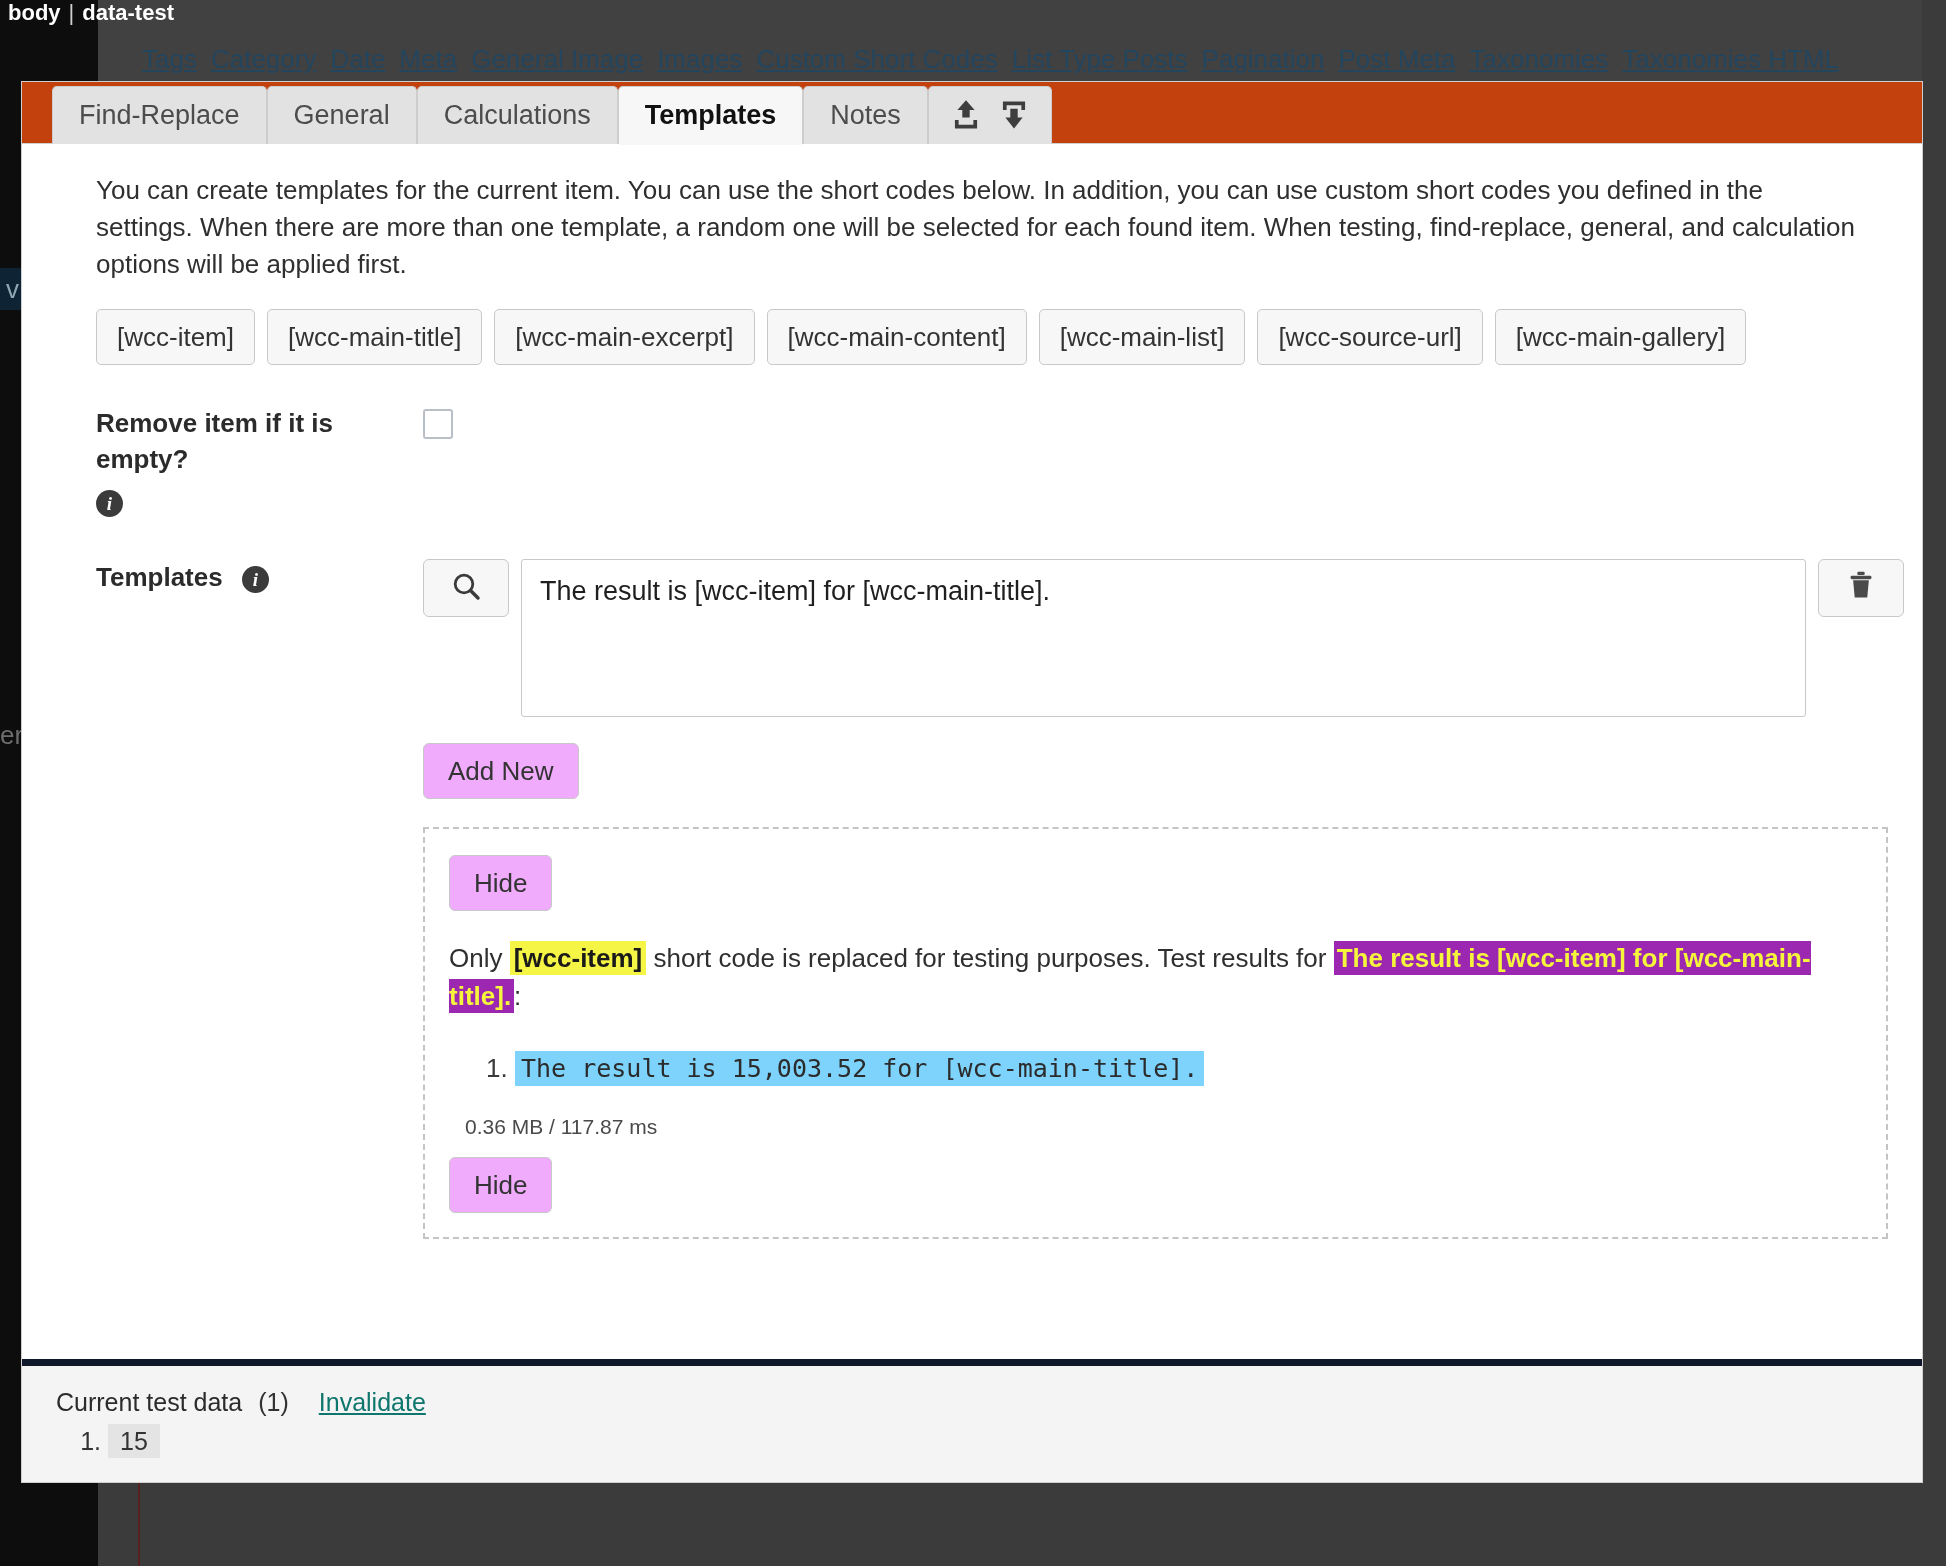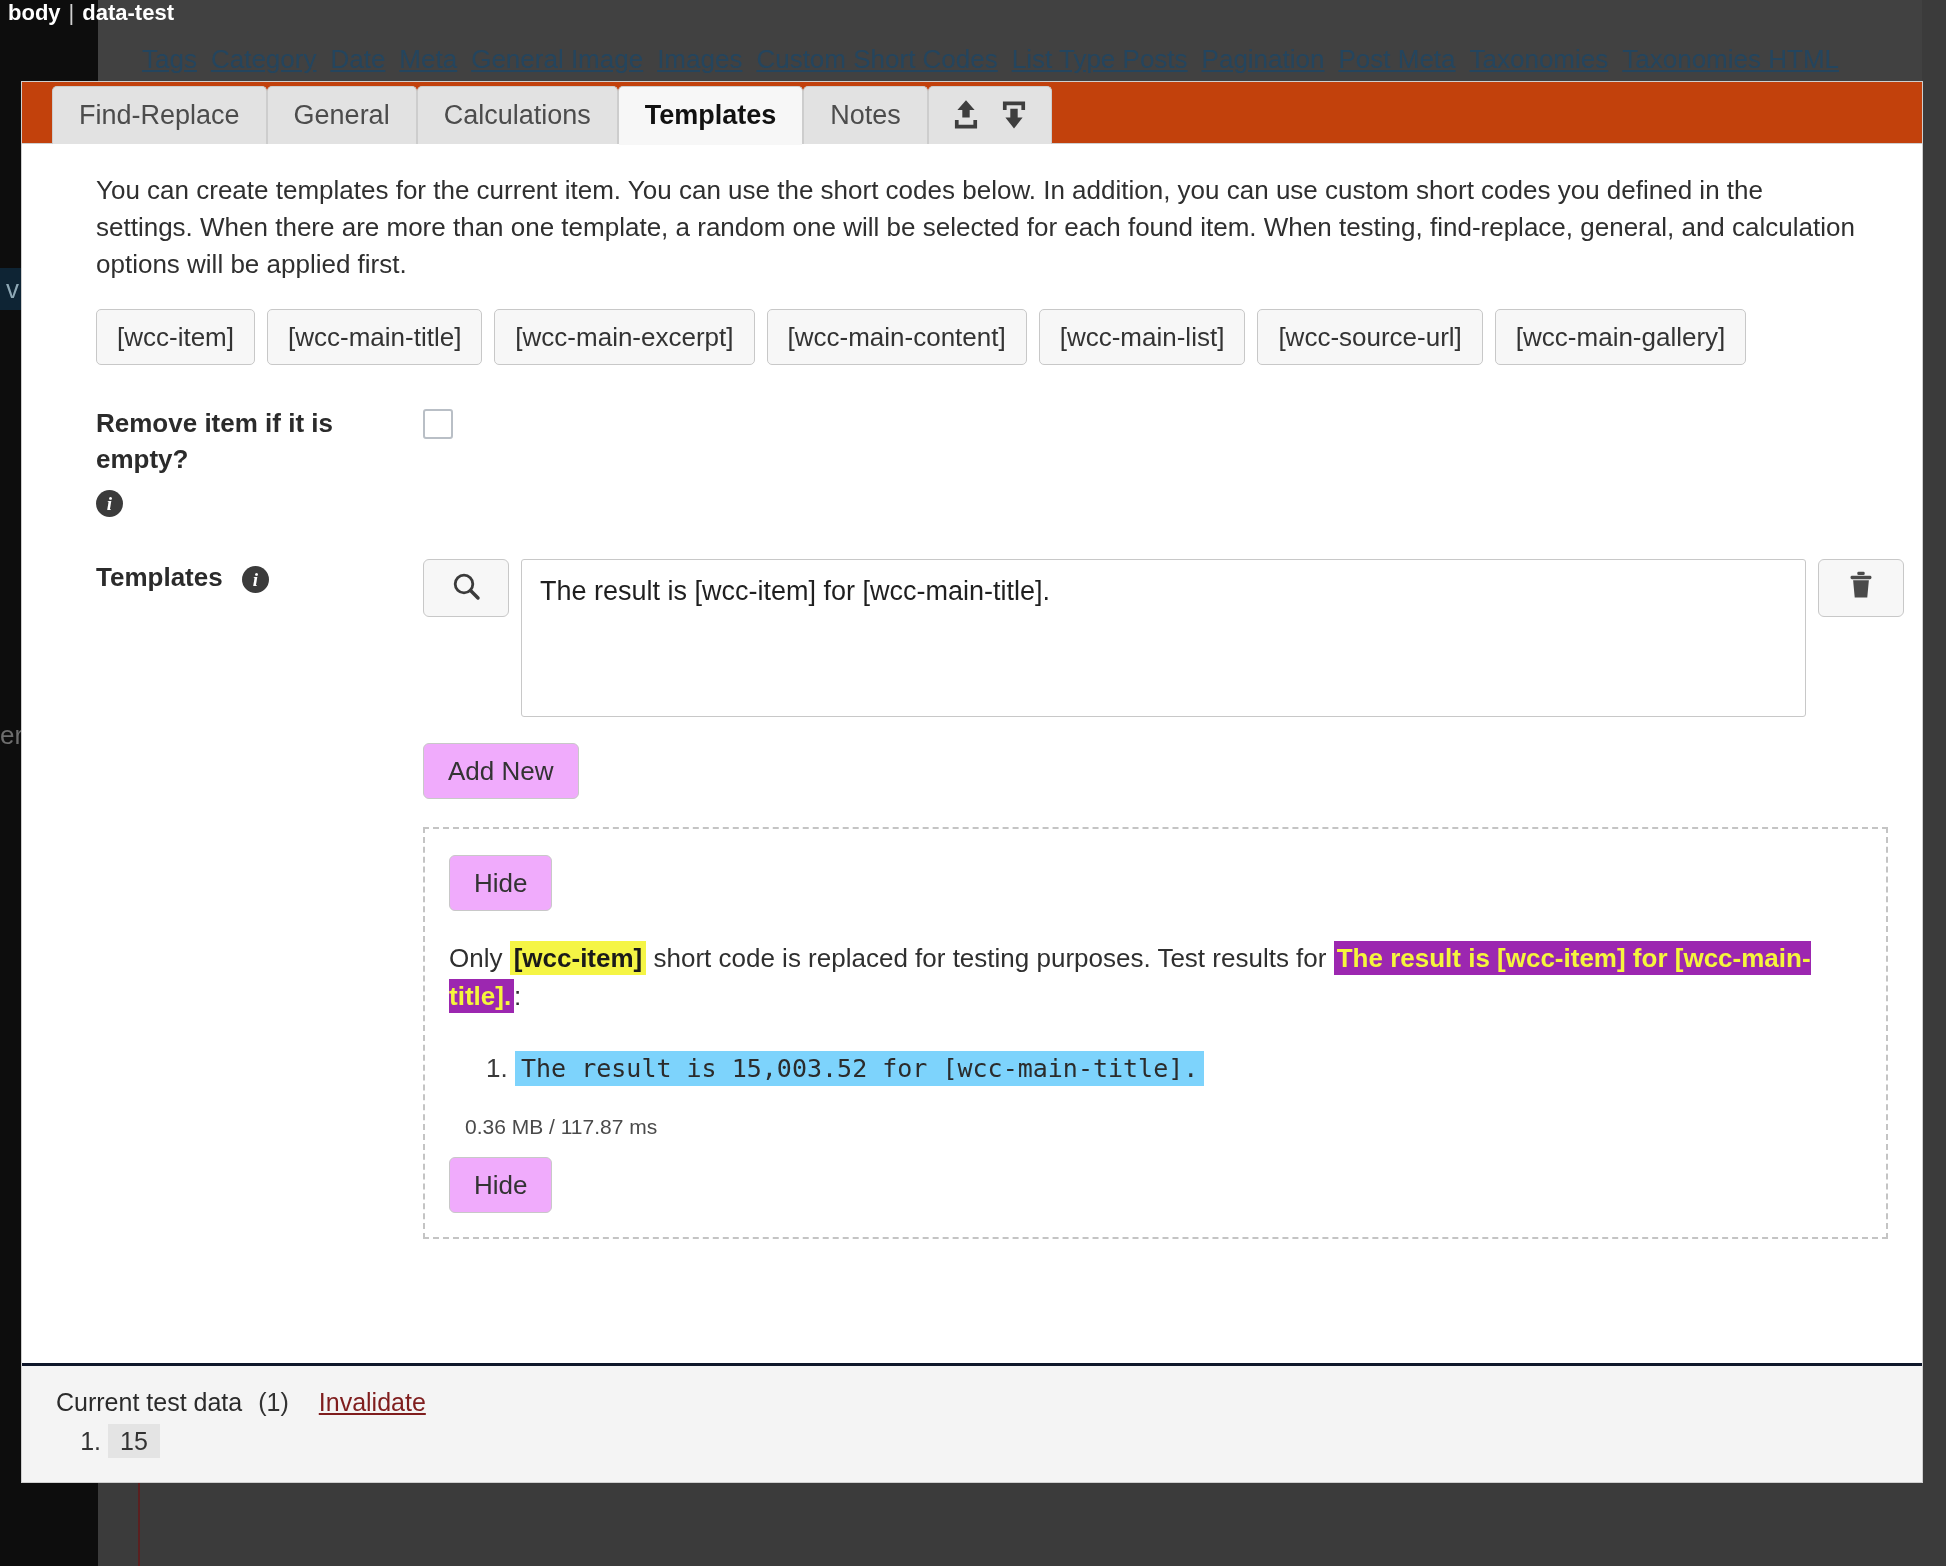--- a/index.html
+++ b/index.html
@@ -363,35 +363,35 @@
   }
   .stats {
     font-size: 21px;
     color: #4a4a4a;
     margin: 26px 0 0 16px;
   }
   .hide-bottom { margin-top: 18px; }
 
   
   .bottom-bar {
-    border-top: 3px solid #0f172a;
+    border-top: 7px solid #0f172a;
     background: #f4f4f4;
     padding: 22px 0 26px 34px;
     box-sizing: border-box;
   }
   .bottom-row {
     display: flex;
     align-items: baseline;
     gap: 16px;
     font-size: 25px;
     color: #2b2b2b;
   }
   .bottom-row .count { color: #333333; }
   .bottom-row a {
-    color: #7f1d1d;
+    color: #0f766e;
     text-decoration: underline;
     font-size: 25px;
     margin-left: 14px;
     cursor: pointer;
     text-align: right;
   }
   .testdata-list {
     margin: 10px 0 0 0;
     padding-left: 52px;
     font-size: 25px;

